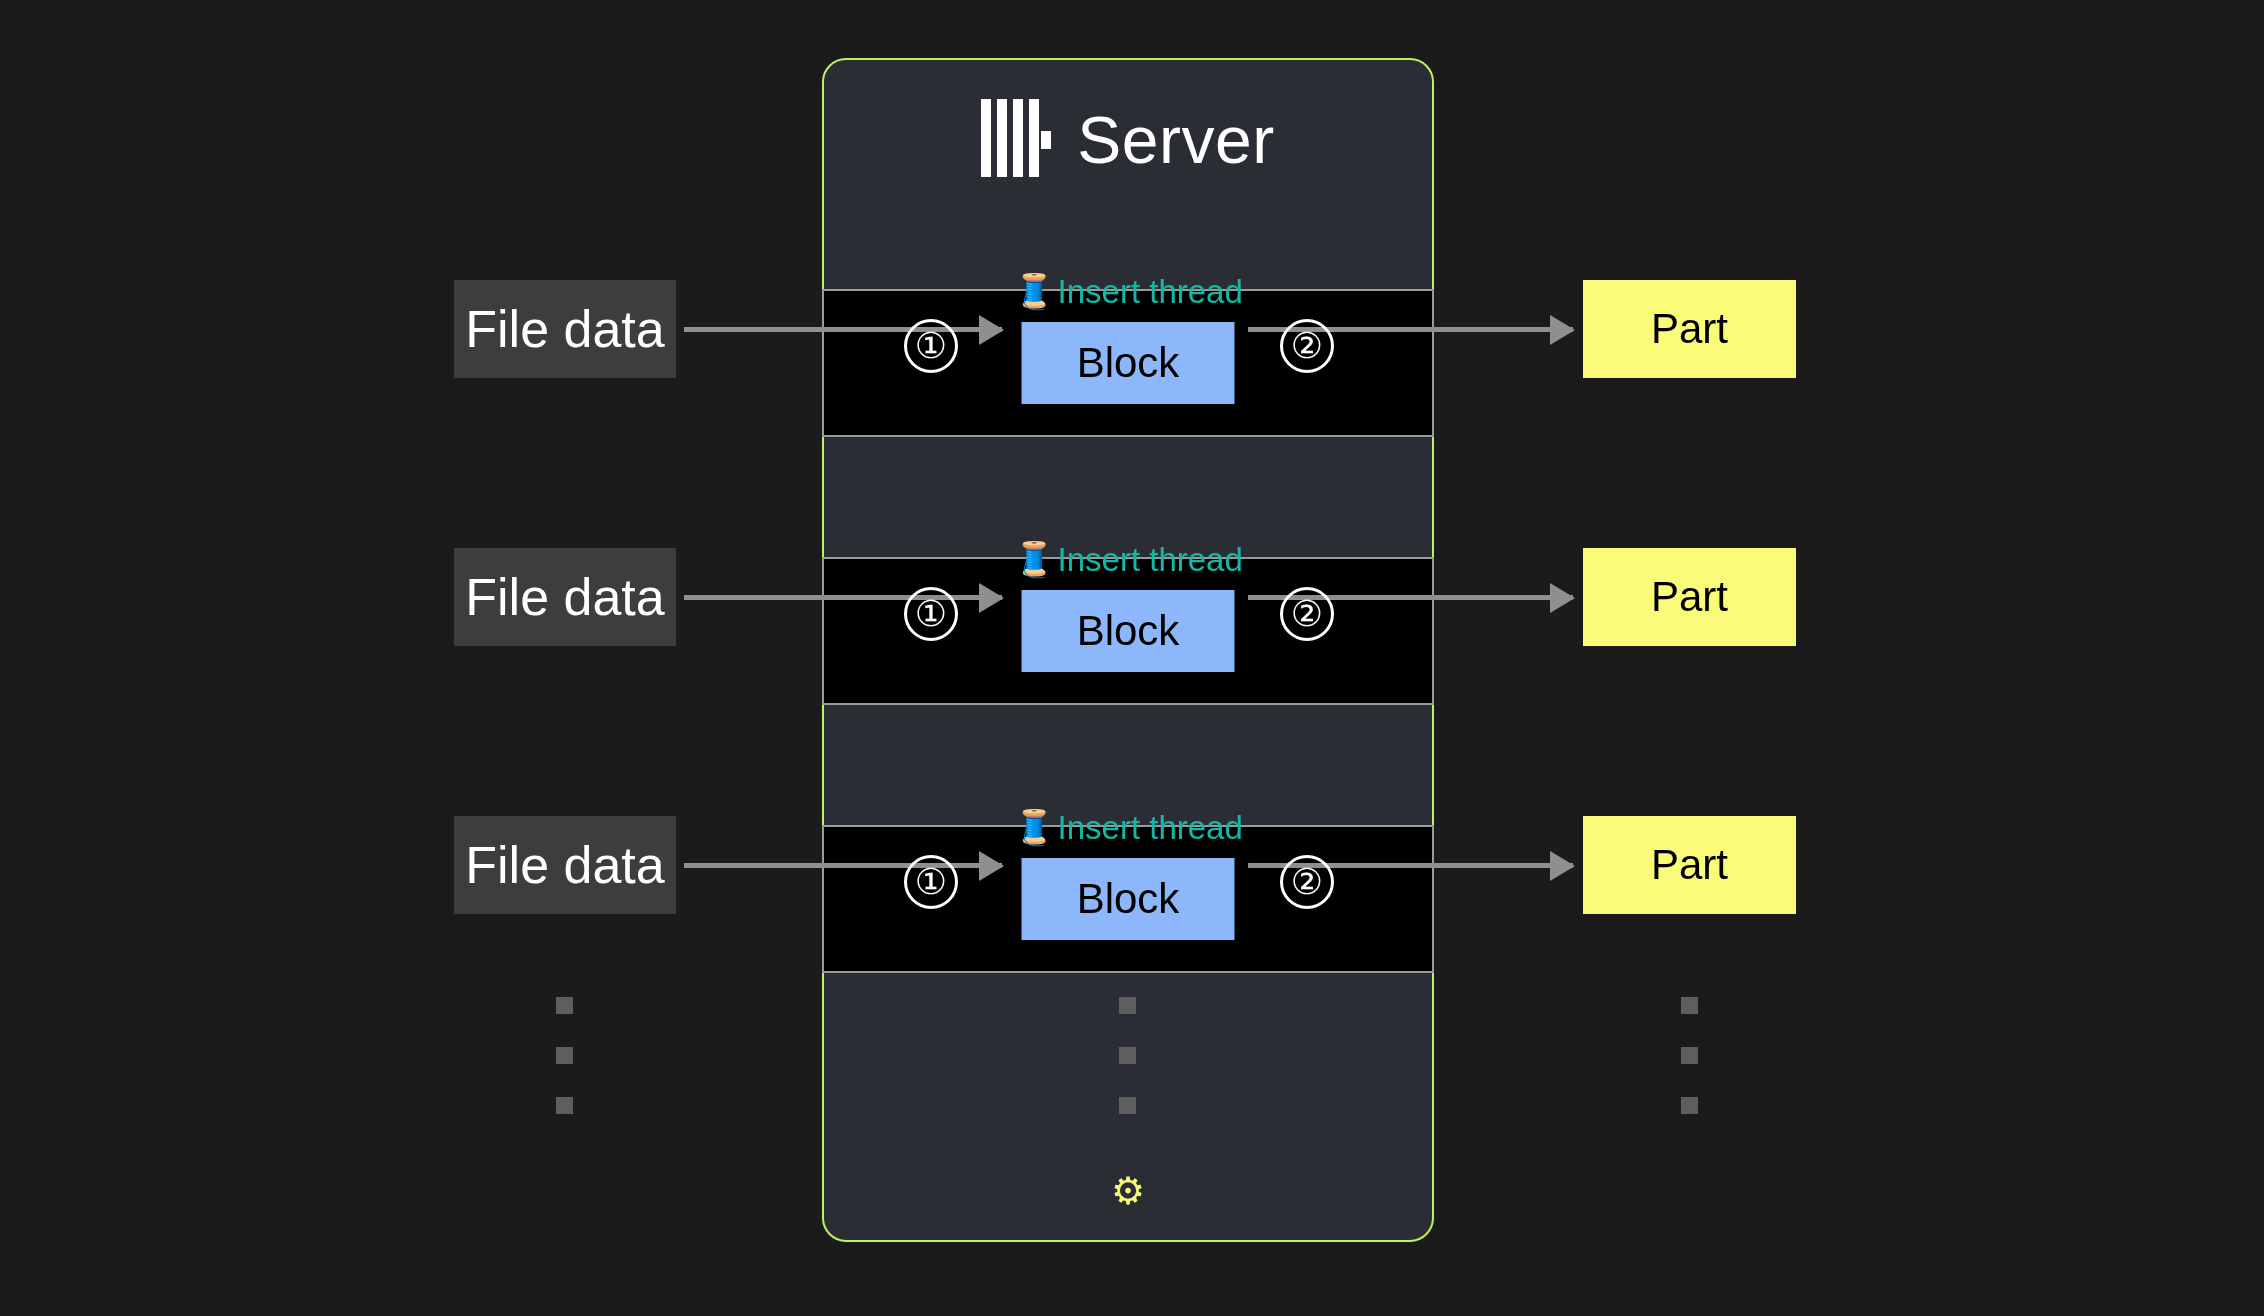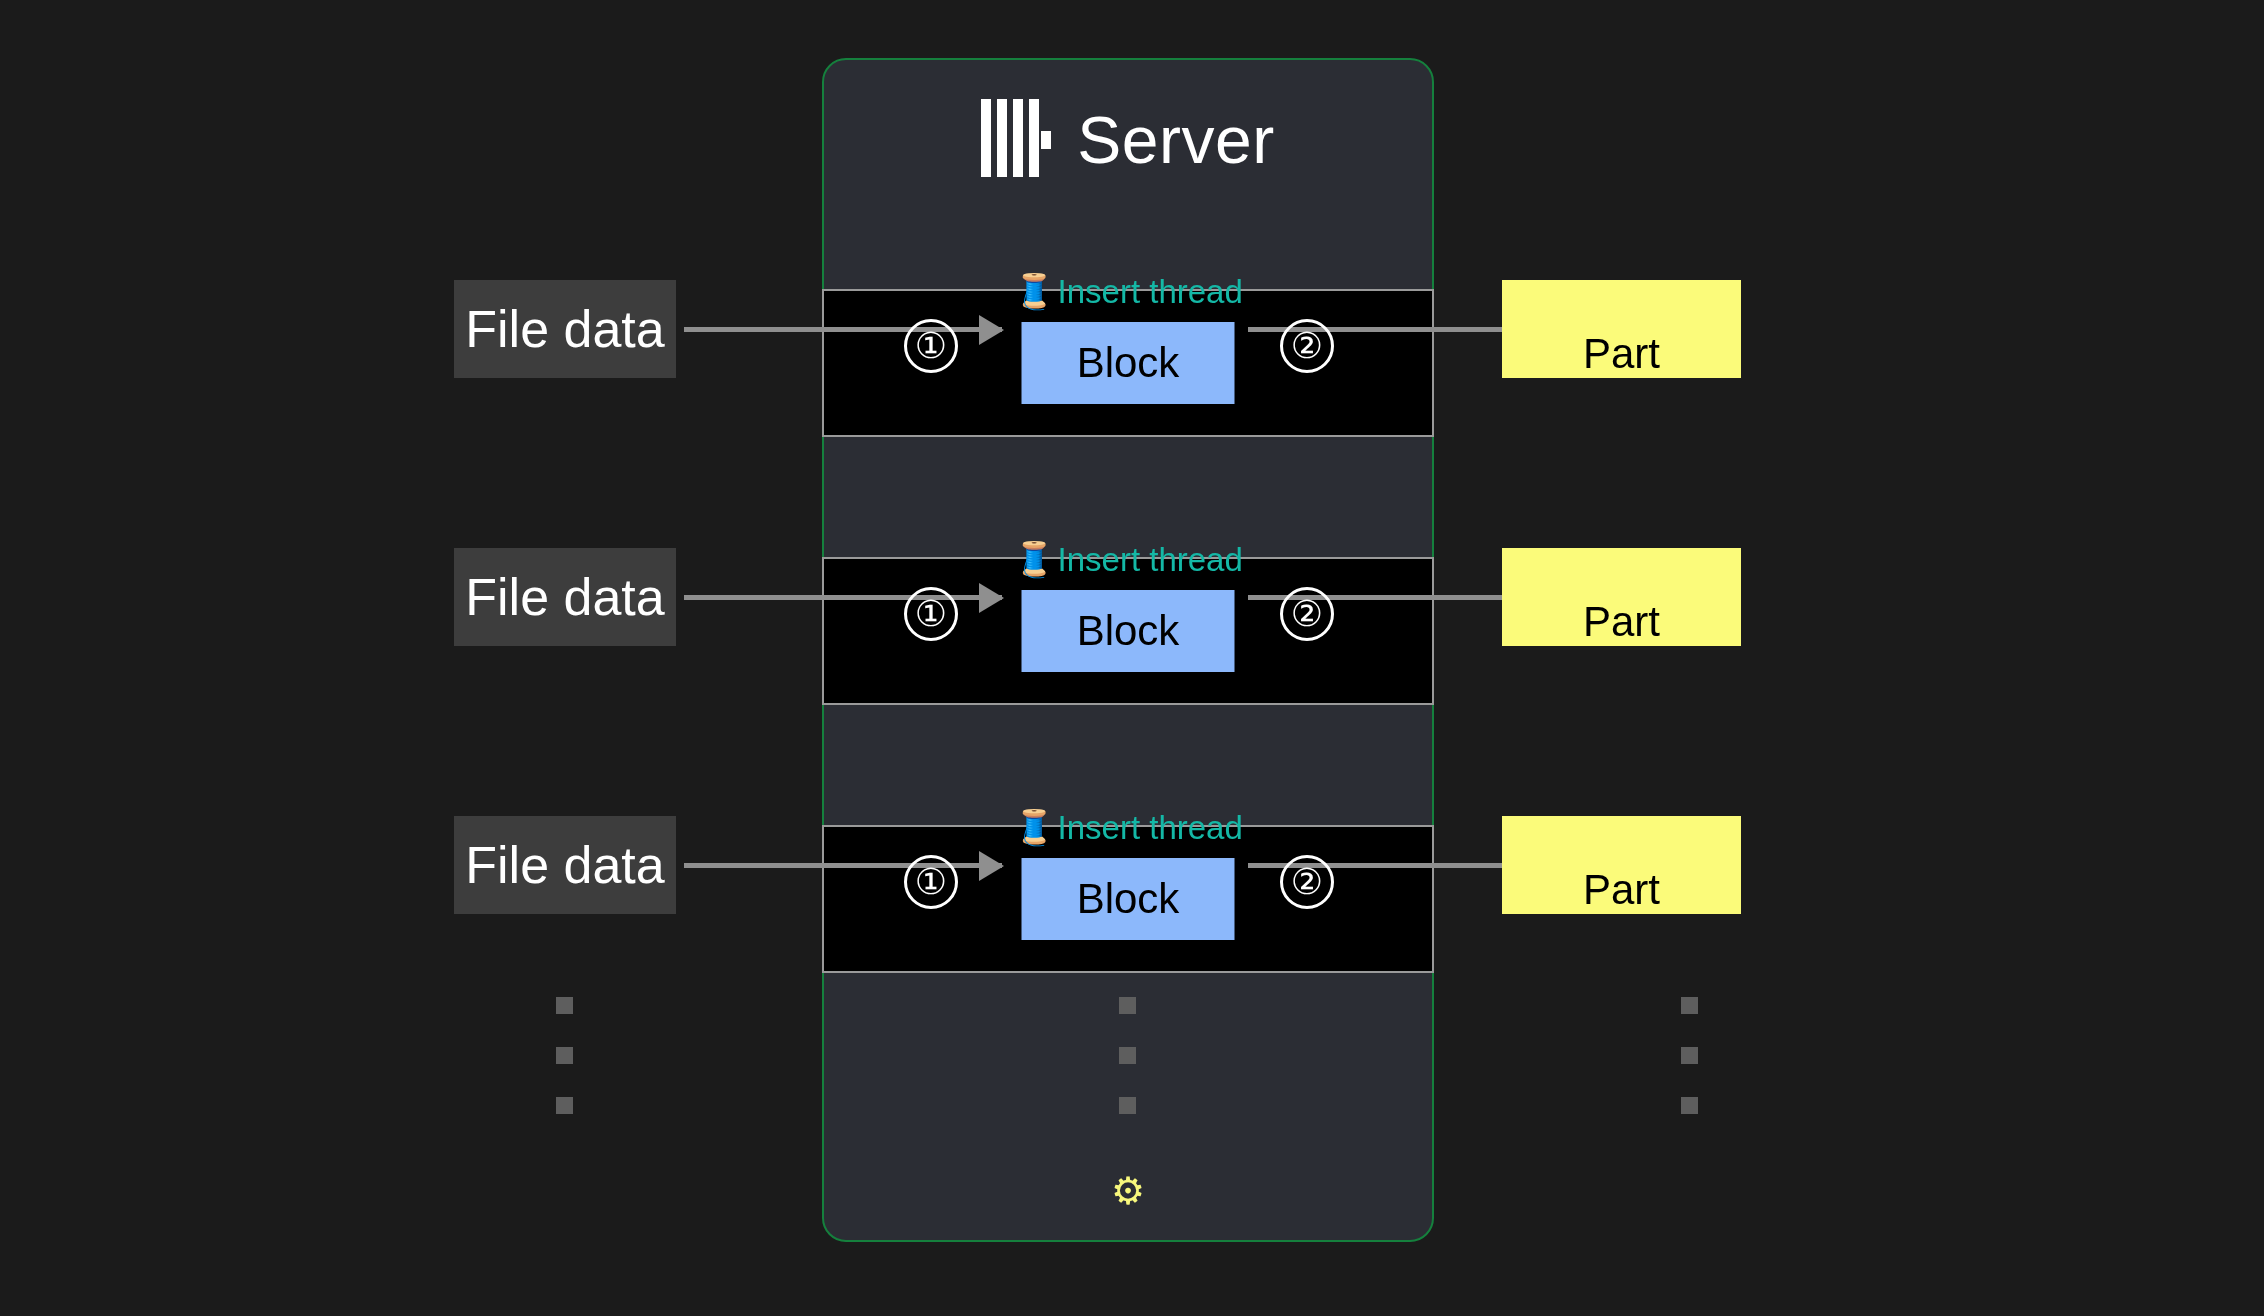--- a/index.html
+++ b/index.html
@@ -23,21 +23,21 @@
   }
 
   
   .server-panel {
     position: absolute;
     left: 822px;
     top: 58px;
     width: 612px;
     height: 1184px;
     background: #2b2d34;
-    border: 2px solid #15803d;
+    border: 2px solid #bef264;
     border-radius: 24px;
     box-sizing: border-box;
   }
 
   .server-header {
     position: absolute;
     left: 0;
     top: 0;
     width: 100%;
     height: 160px;
@@ -154,28 +154,28 @@
     background: #3d3d3d;
     color: #ffffff;
     font-size: 52px;
     display: flex;
     align-items: center;
     justify-content: center;
     z-index: 3;
   }
   .part-box {
     position: absolute;
-    left: 1502px;
-    width: 239px;
+    left: 1583px;
+    width: 213px;
     height: 98px;
     background: #fbfb7a;
     color: #000000;
     font-size: 42px;
     display: flex;
-    align-items: flex-end;
+    align-items: center;
     justify-content: center;
     z-index: 3;
   }
   .row-0 { top: 280px; }
   .row-1 { top: 548px; }
   .row-2 { top: 816px; }
 
   
   .arrow {
     position: absolute;

